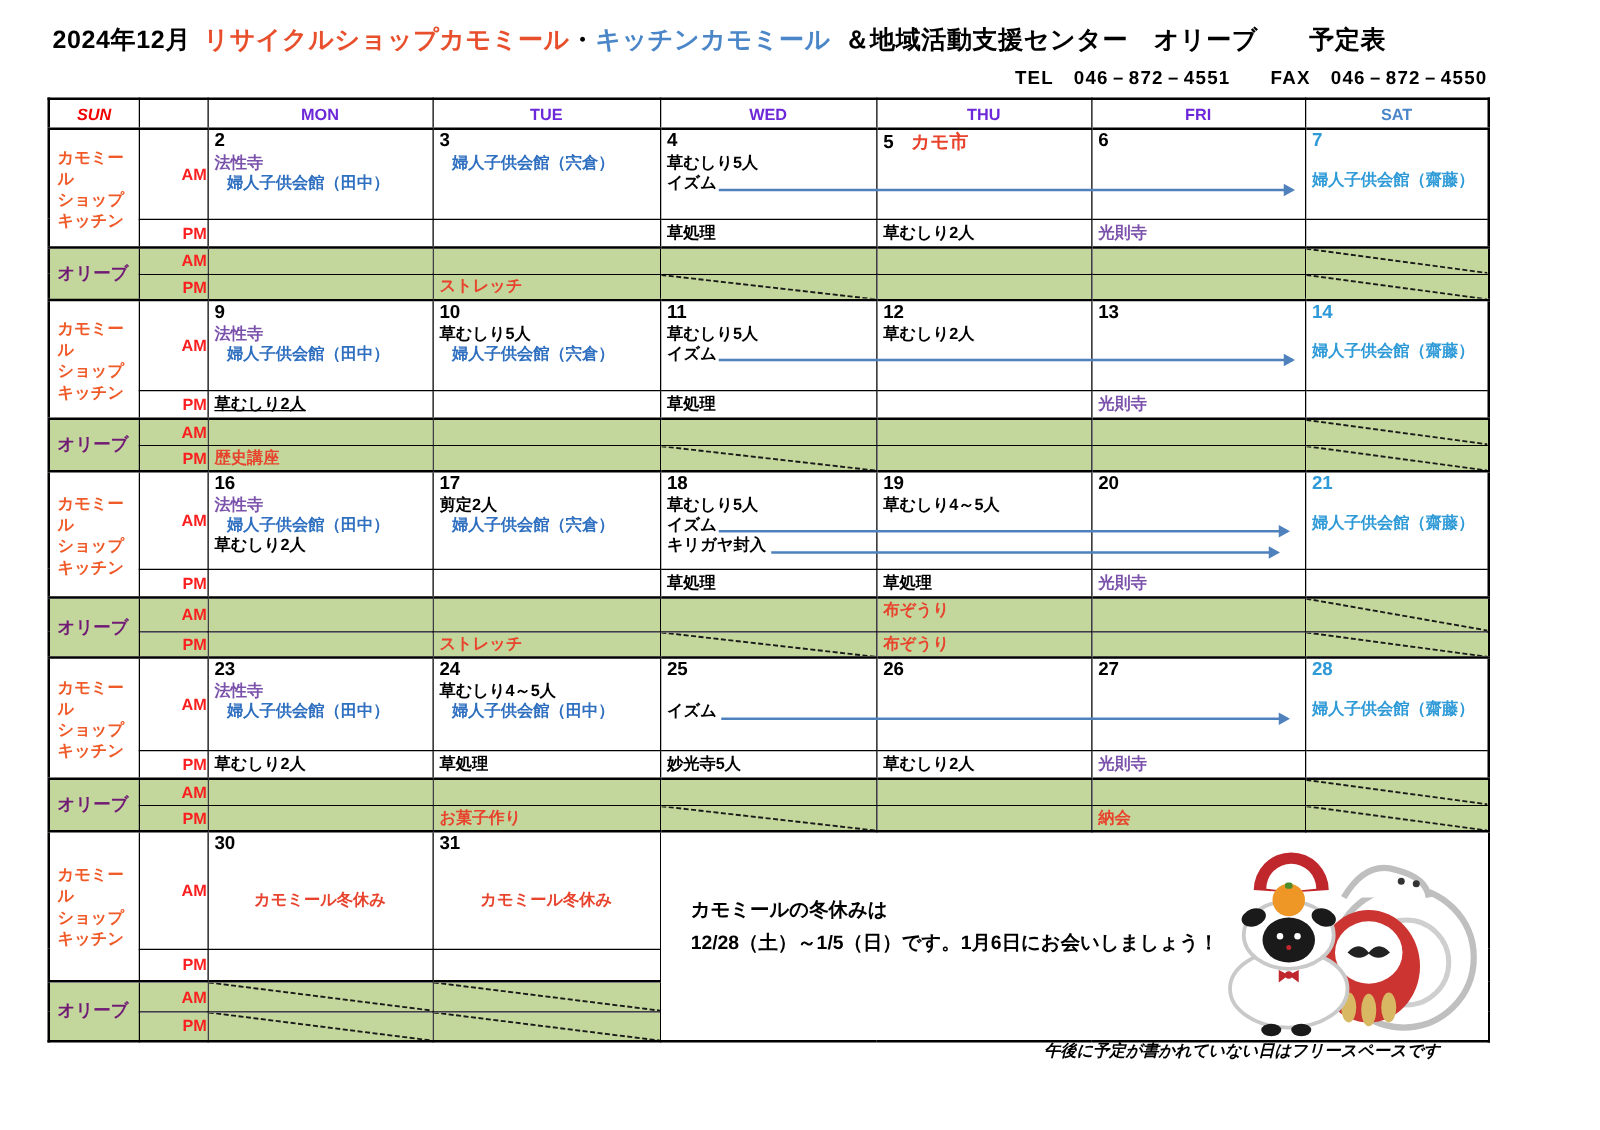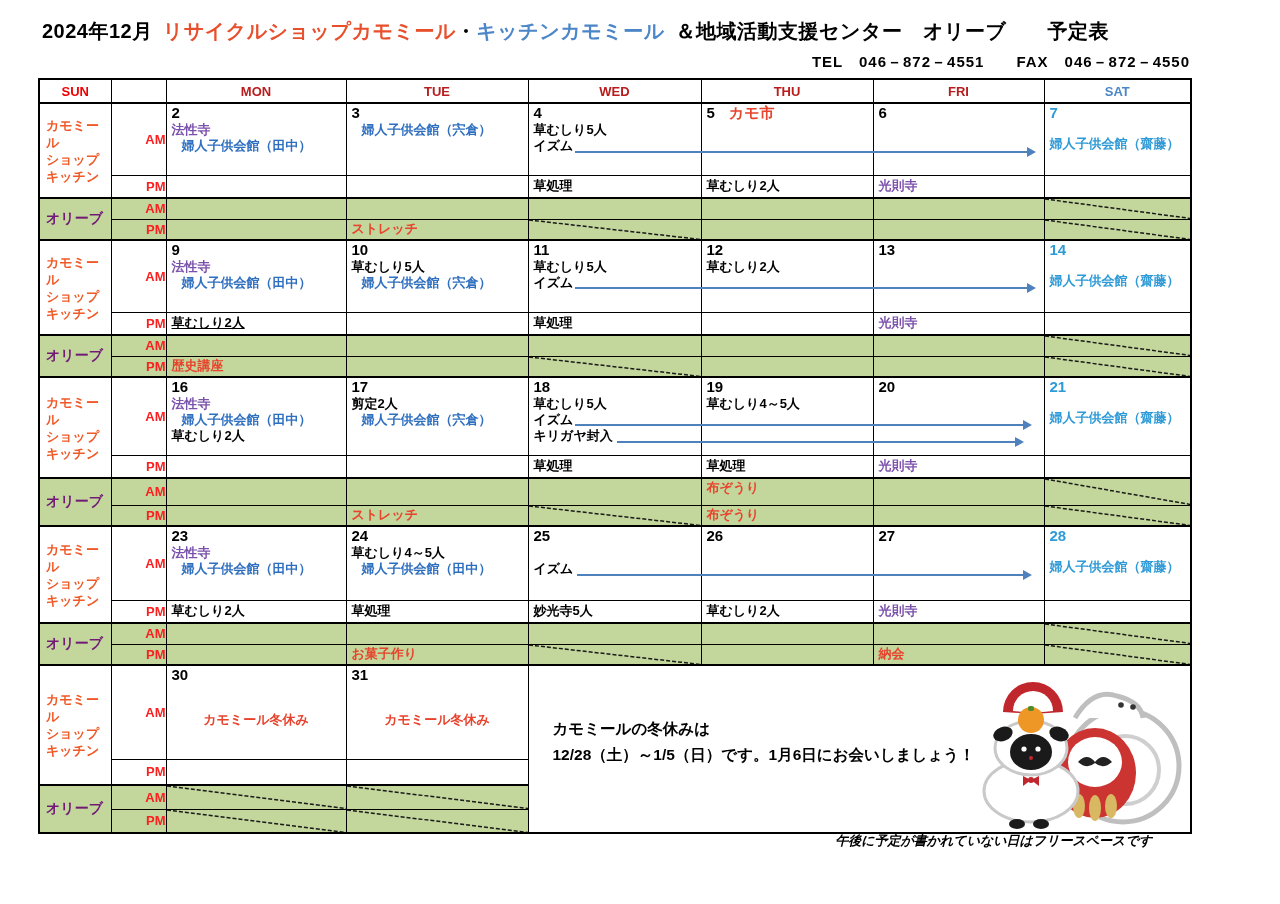--- a/index.html
+++ b/index.html
@@ -11,22 +11,22 @@
   .title .seg-month{color:#000;margin-right:10px;}
   .title .seg-shop{color:#e8502d;}
   .title .seg-dot{color:#000;}
   .title .seg-kitchen{color:#4a86c8;}
   .title .seg-rest{color:#000;margin-left:11px;}
   .contact{position:absolute;top:53px;right:90px;font-size:15px;letter-spacing:1px;white-space:nowrap;}
 
   
   table.cal{position:absolute;left:38px;top:78px;border-collapse:collapse;table-layout:fixed;border:2px solid #000;}
   .cal td{border:1px solid #000;padding:0;vertical-align:top;overflow:hidden;}
-  tr.thead td{height:22px;text-align:center;vertical-align:middle;font-size:13px;color:#b91c1c;border-bottom:2px solid #000;}
-  tr.thead td.sun{color:#f20000;}
+  tr.thead td{height:22px;text-align:center;vertical-align:middle;font-size:13px;color:#6d28d9;border-bottom:2px solid #000;}
+  tr.thead td.sun{color:#f20000;font-style:italic;}
   tr.thead td.sath{color:#4a86c8;}
   tr.amr > td{border-top:2px solid #000;}
   tr.oar > td{border-top:2px solid #000;}
 
   .r-am{height:72px}.r-pm{height:23px}.r-oa{height:21px}.r-op{height:21px}
   .r-am3{height:78px}.r-oa3{height:27px}
   .r-am4{height:74px}.r-pm4{height:23px}
   .r-am5{height:94px}.r-pm5{height:26px}.r-oa5{height:24px}.r-op5{height:24px}
 
   td.c{color:#f05a28;font-size:13px;line-height:17px;vertical-align:middle;padding-left:6px;white-space:pre-line;background:#fff;}

